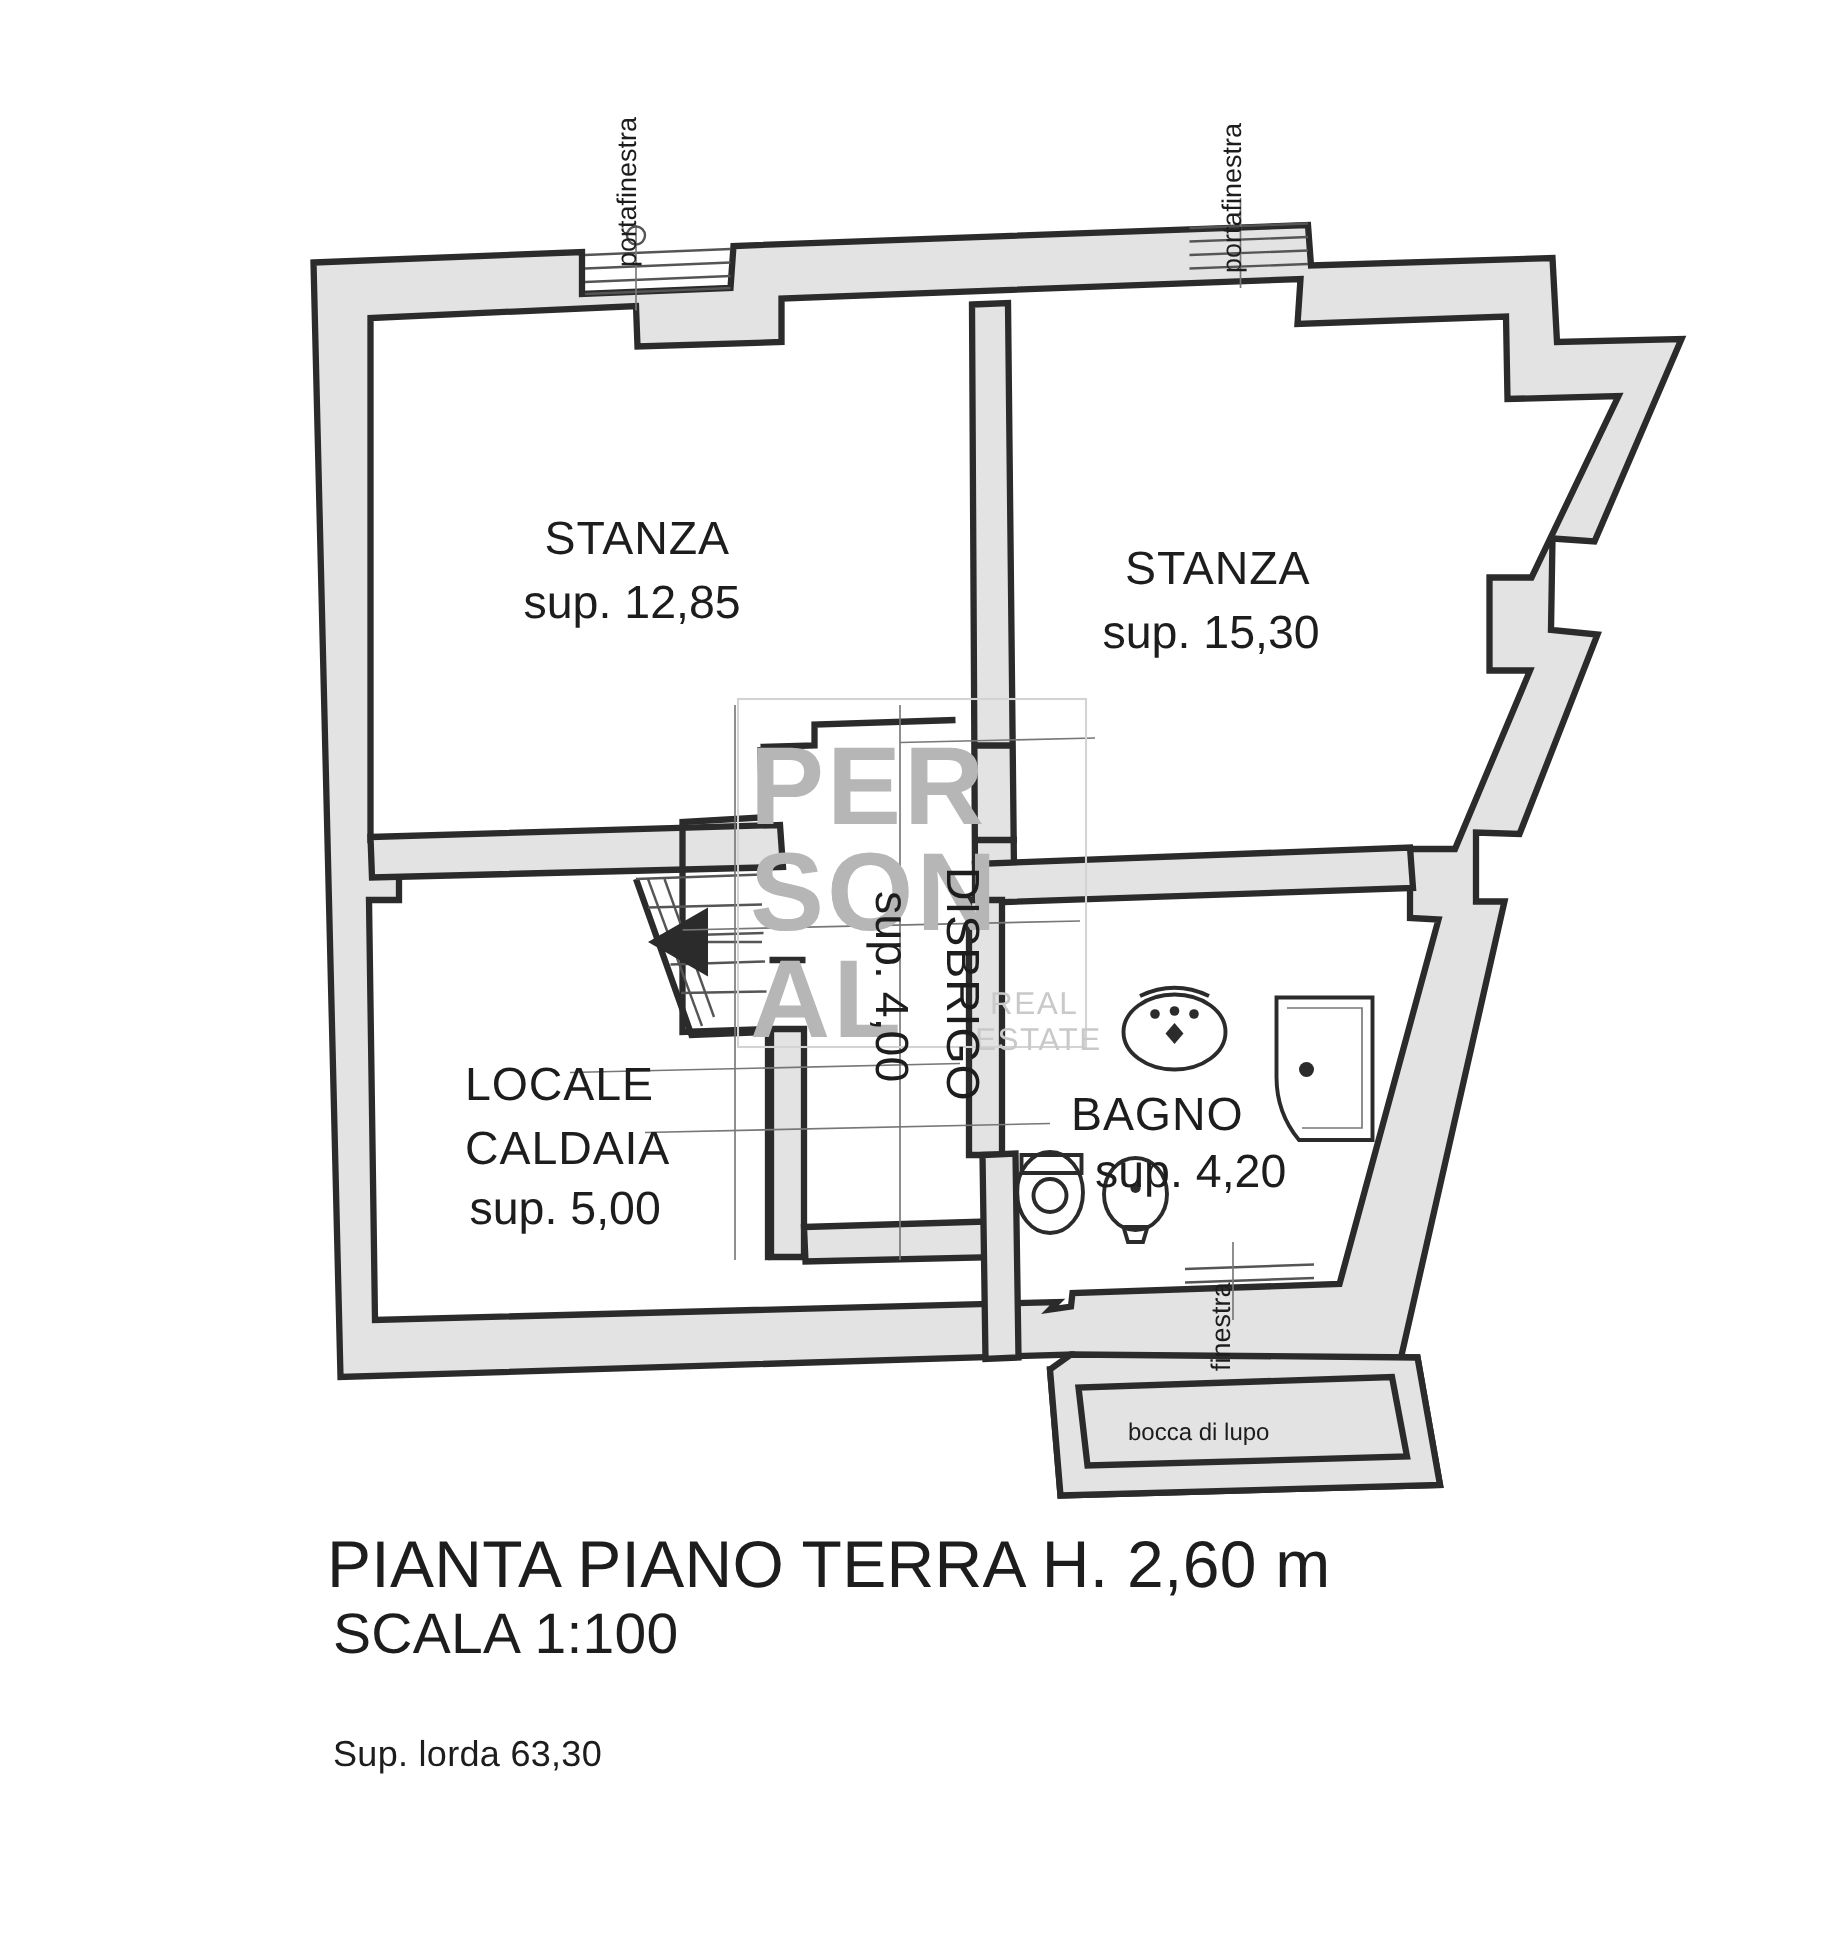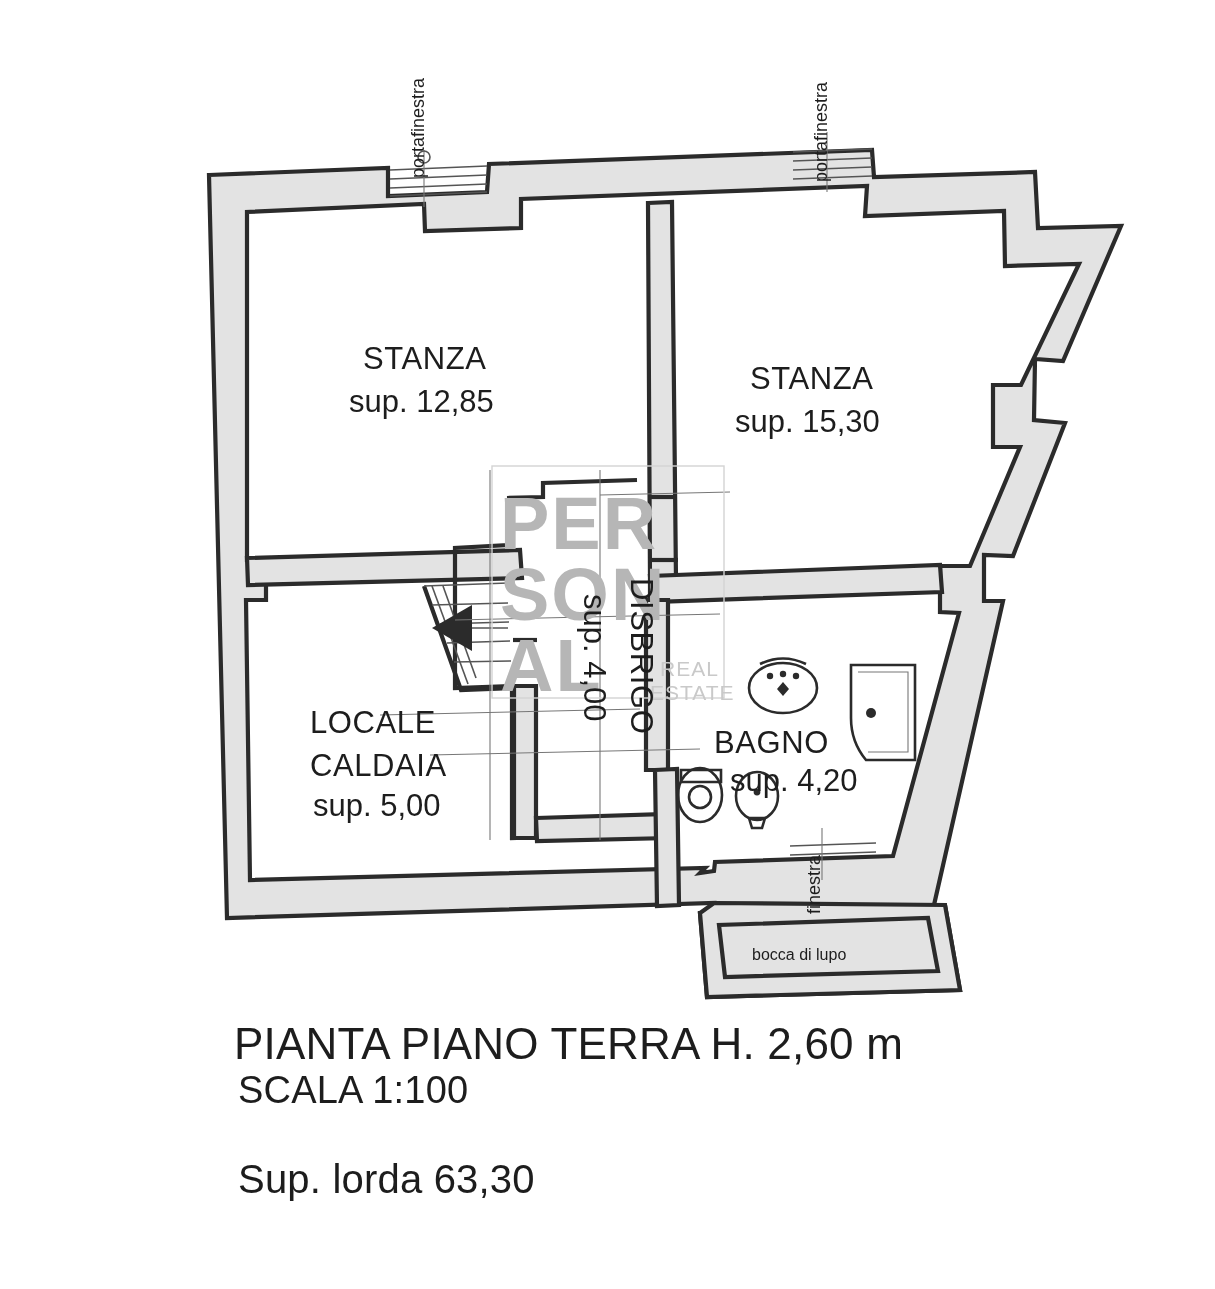--- a/index.html
+++ b/index.html
@@ -19,24 +19,24 @@
   .thinner{fill:none;stroke:#777;stroke-width:1.1;}
   .fix{fill:none;stroke:#2b2b2b;stroke-width:2.6;}
   .fix-dot{fill:#2b2b2b;}
   .room-label{font-size:31px;letter-spacing:.6px;fill:#1d1d1d;}
   .room-sub{font-size:31px;fill:#1d1d1d;}
   .small-note{font-size:18px;fill:#1d1d1d;}
   .tiny-note{font-size:16px;fill:#1d1d1d;}
   .wm-big{font-size:74px;font-weight:bold;fill:#b6b6b6;letter-spacing:2px;}
   .wm-small{font-size:21px;fill:#c9c9c9;letter-spacing:1px;}
   .wm-box{fill:none;stroke:#d3d3d3;stroke-width:1.4;}
-  #caption{position:absolute;left:16px;top:1020px;width:1148px;}
+  #caption{position:absolute;left:0;top:1020px;width:1148px;}
   .cap1{font-size:44px;margin:0 0 2px 218px;letter-spacing:.2px;line-height:1.08;}
   .cap2{font-size:38px;margin:0 0 0 222px;letter-spacing:.2px;line-height:1.1;}
-  .cap3{font-size:40px;margin:46px 0 0 222px;letter-spacing:.2px;line-height:1.1;}
+  .cap3{font-size:24px;margin:46px 0 0 222px;letter-spacing:.2px;line-height:1.1;}
 </style>
 </head>
 <body>
 
 <div id="plan-wrap">
 <svg width="1215" height="1030" viewBox="0 0 1215 1030" xmlns="http://www.w3.org/2000/svg">
 
   <path class="wall-fill" fill-rule="evenodd" d="M209,175 L388,168 L388,196 L487,192 L489,164 L872,150 L874,177 L1035,172 L1038,228 L1121,226
            L1063,361 L1035,359 L1034,420 L1065,423 L1013,556 L984,555 L984,601 L1003,601 L934,905 L945,905
            L960,990 L707,997 L700,913 L712,913 L714,903 L227,918 Z

